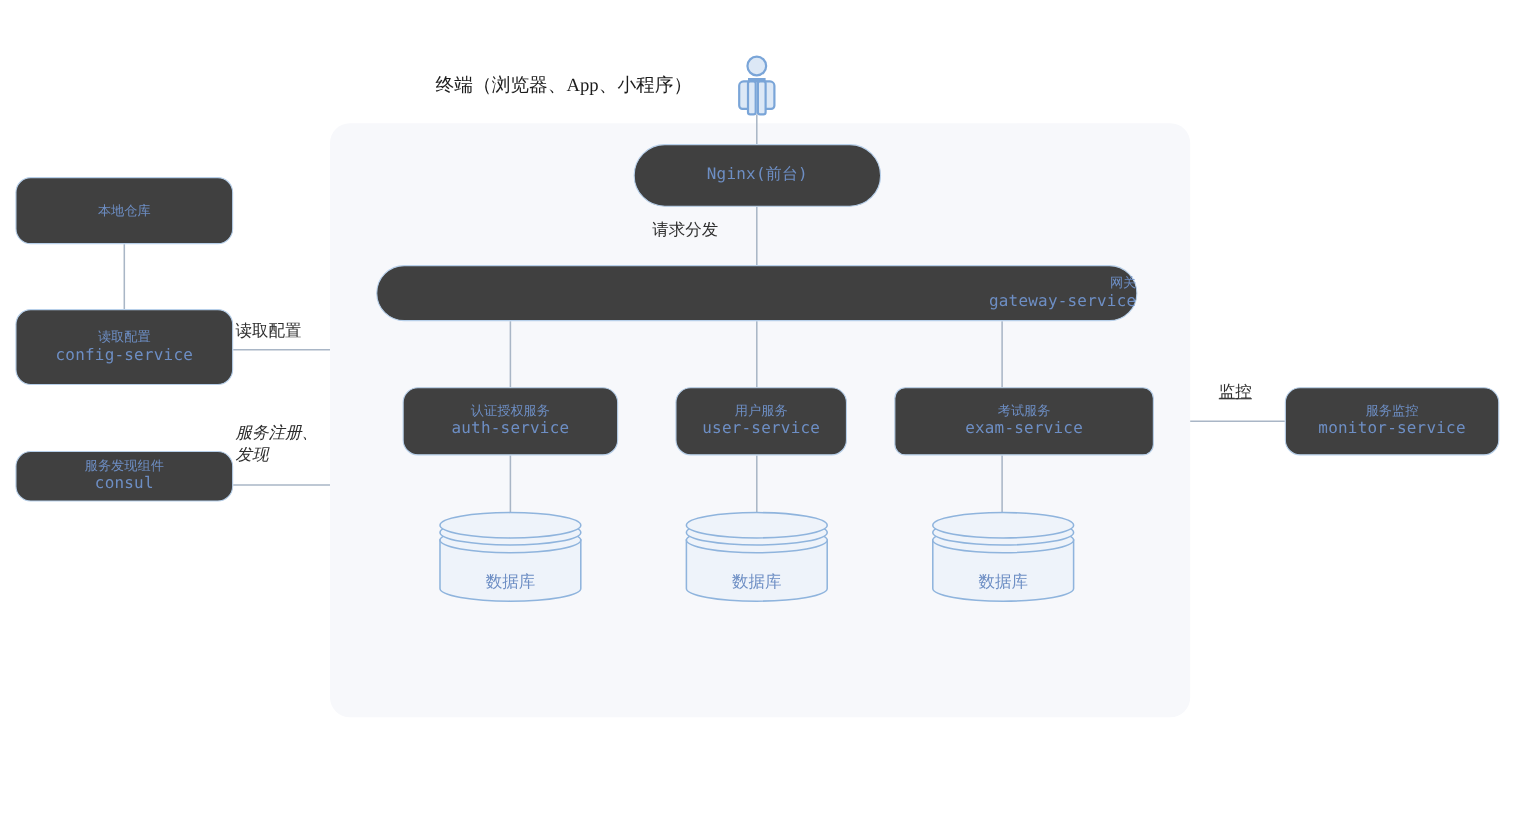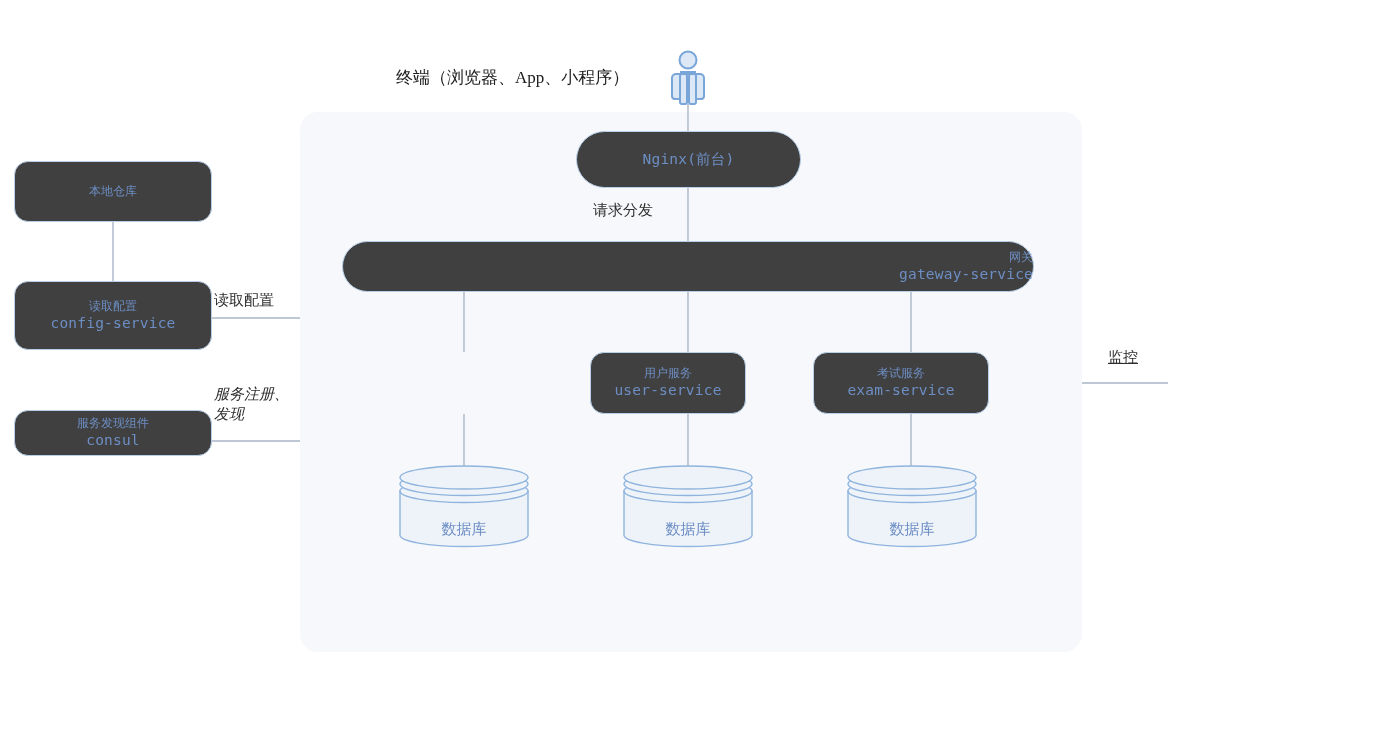--- a/index.html
+++ b/index.html
@@ -156,27 +156,31 @@
     <span class="mono">Nginx(前台)</span>
   </div>
 
   <div class="edge-label" style="left:593px; top:200px;">请求分发</div>
 
   <div class="node pill" style="left:342px; top:241px; width:692px; height:51px;align-items:flex-end;">
     <span class="cn">网关</span>
     <span class="mono">gateway-service</span>
   </div>
 
-
-  <div class="node" style="left:590px; top:352px; width:156px; height:62px;">
+  <div class="node" style="left:366px; top:352px; width:196px; height:62px;">
+    <span class="cn">认证授权服务</span>
+    <span class="mono">auth-service</span>
+  </div>
+
+  <div class="node" style="left:614px; top:352px; width:156px; height:62px;">
     <span class="cn">用户服务</span>
     <span class="mono">user-service</span>
   </div>
 
-  <div class="node" style="left:813px; top:352px; width:176px; height:62px;">
+  <div class="node" style="left:813px; top:352px; width:236px; height:62px;border-radius:10px;">
     <span class="cn">考试服务</span>
     <span class="mono">exam-service</span>
   </div>
 
   <div class="db-label" style="left:400px; top:520px; width:128px;">数据库</div>
   <div class="db-label" style="left:624px; top:520px; width:128px;">数据库</div>
   <div class="db-label" style="left:848px; top:520px; width:128px;">数据库</div>
 
   <div class="node" style="left:14px; top:161px; width:198px; height:61px;">
     <span class="cn">本地仓库</span>
@@ -192,14 +196,18 @@
   <div class="node" style="left:14px; top:410px; width:198px; height:46px;">
     <span class="cn">服务发现组件</span>
     <span class="mono">consul</span>
   </div>
 
   <div class="edge-label" style="left:214px; top:384px; width:86px;font-style:italic;">服务注册、
 发现</div>
 
   <div class="edge-label" style="left:1108px; top:347px;text-decoration:underline;">监控</div>
 
+  <div class="node" style="left:1168px; top:352px; width:195px; height:62px;">
+    <span class="cn">服务监控</span>
+    <span class="mono">monitor-service</span>
+  </div>
 
 </div>
 
 </body></html>

